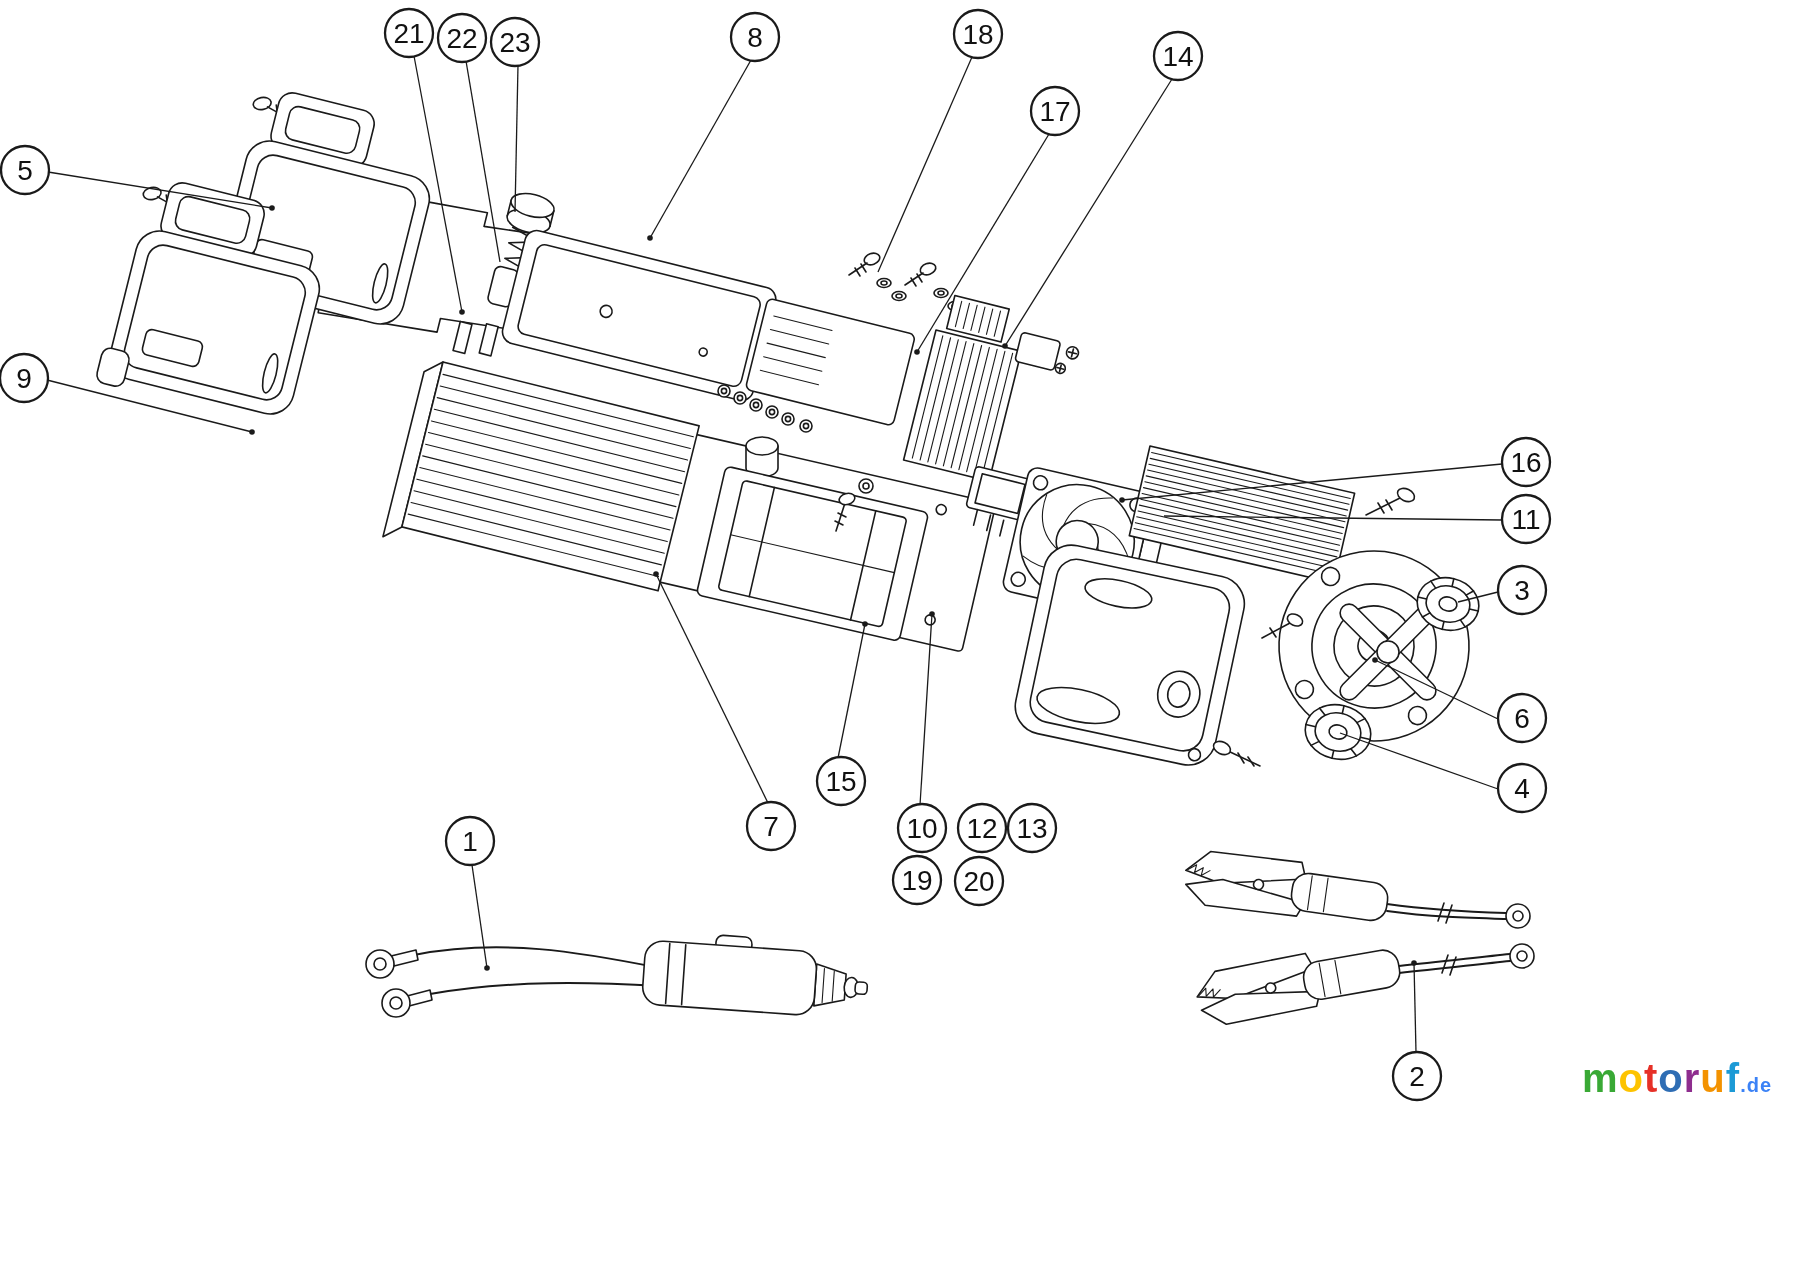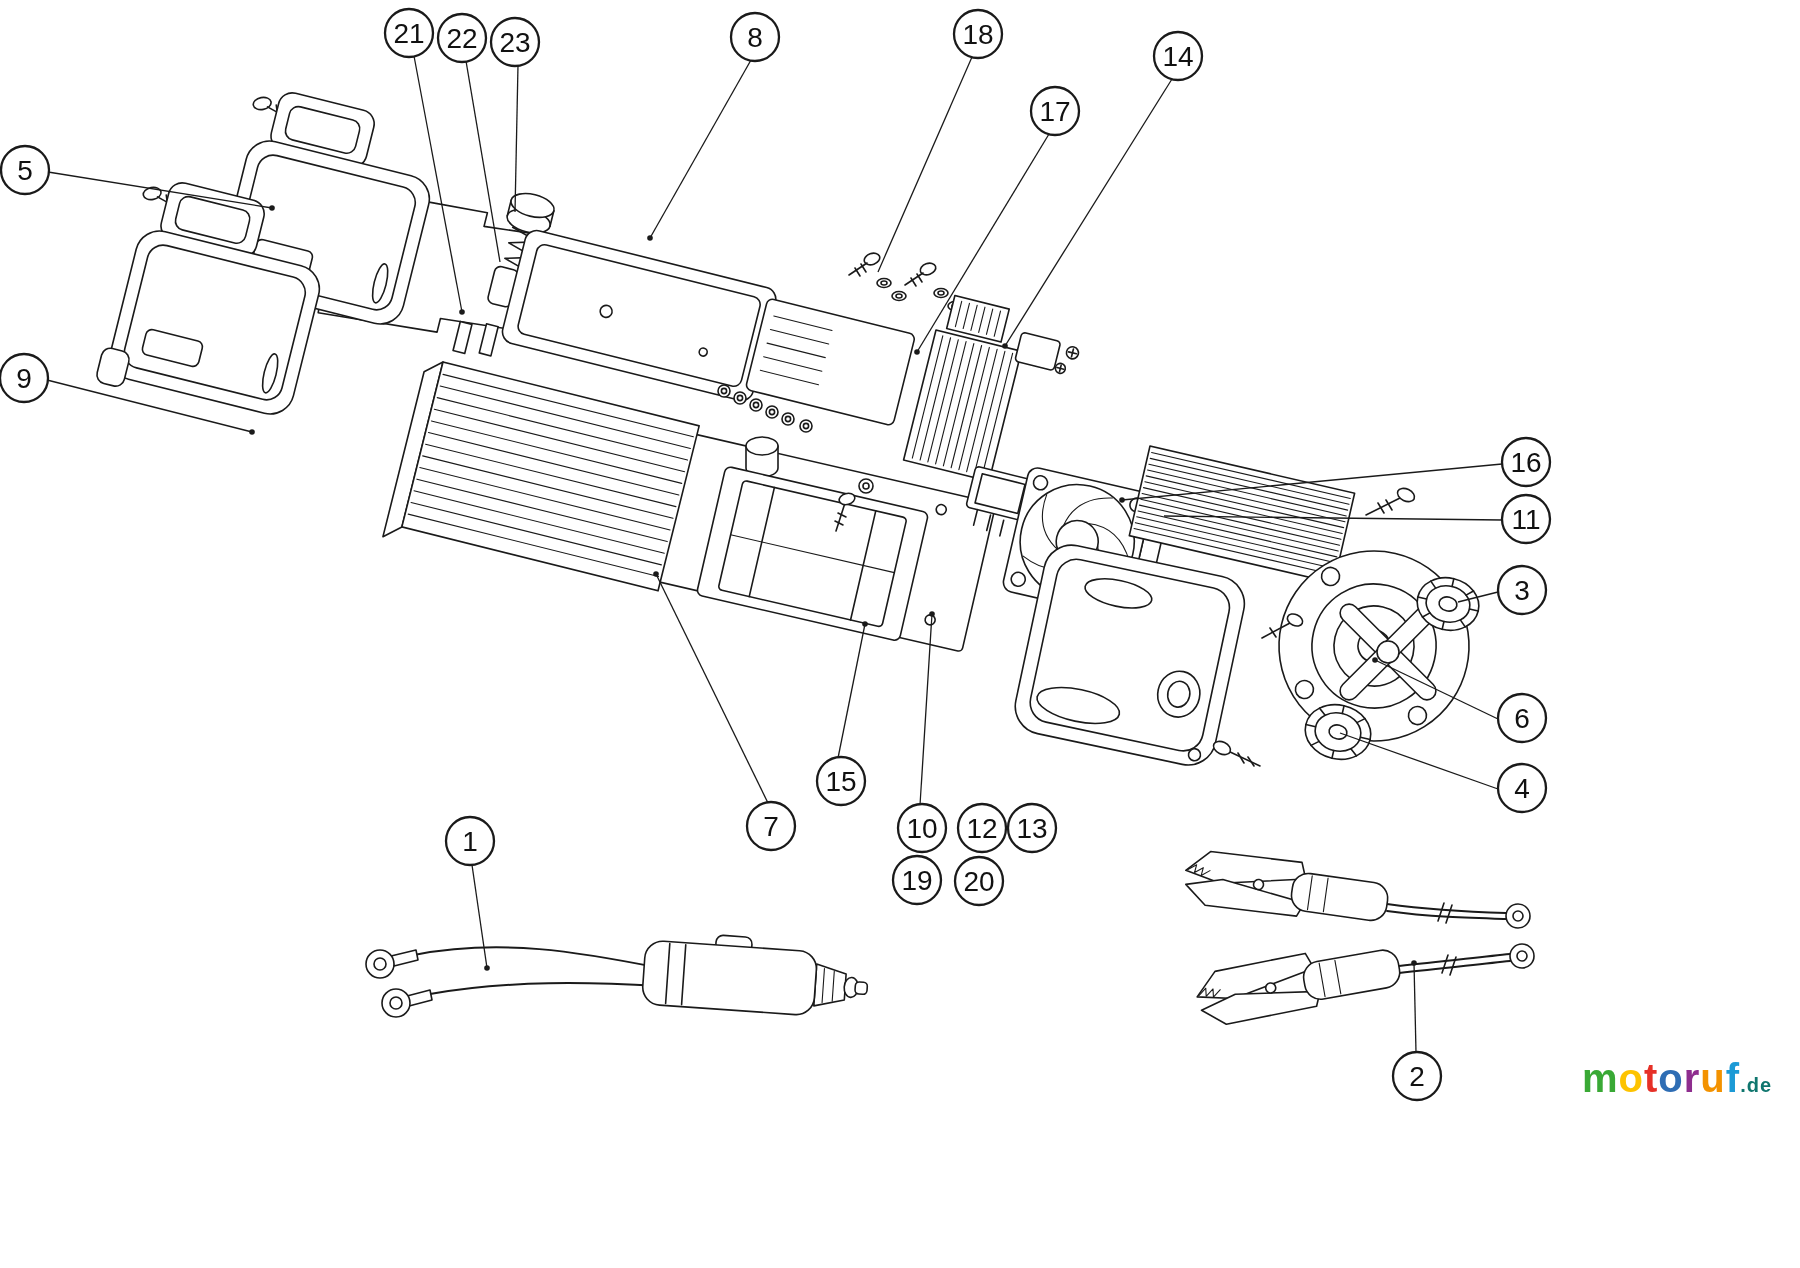--- a/index.html
+++ b/index.html
@@ -507,15 +507,15 @@
 </svg>
 
 <div class="logo">
   <span style="color: rgb(57, 169, 53);">m</span>
   <span style="color: rgb(253, 195, 0);">o</span>
   <span style="color: rgb(230, 48, 39);">t</span>
   <span style="color: rgb(46, 109, 180);">o</span>
   <span style="color: rgb(142, 45, 142);">r</span>
   <span style="color: rgb(243, 146, 0);">u</span>
   <span style="color: rgb(28, 154, 214);">f</span>
-  <span class="de" style="color: #0f766e;">.de</span>
+  <span class="de" style="color: #3b82f6;">.de</span>
 </div>
 </div>
 
 </body></html>

